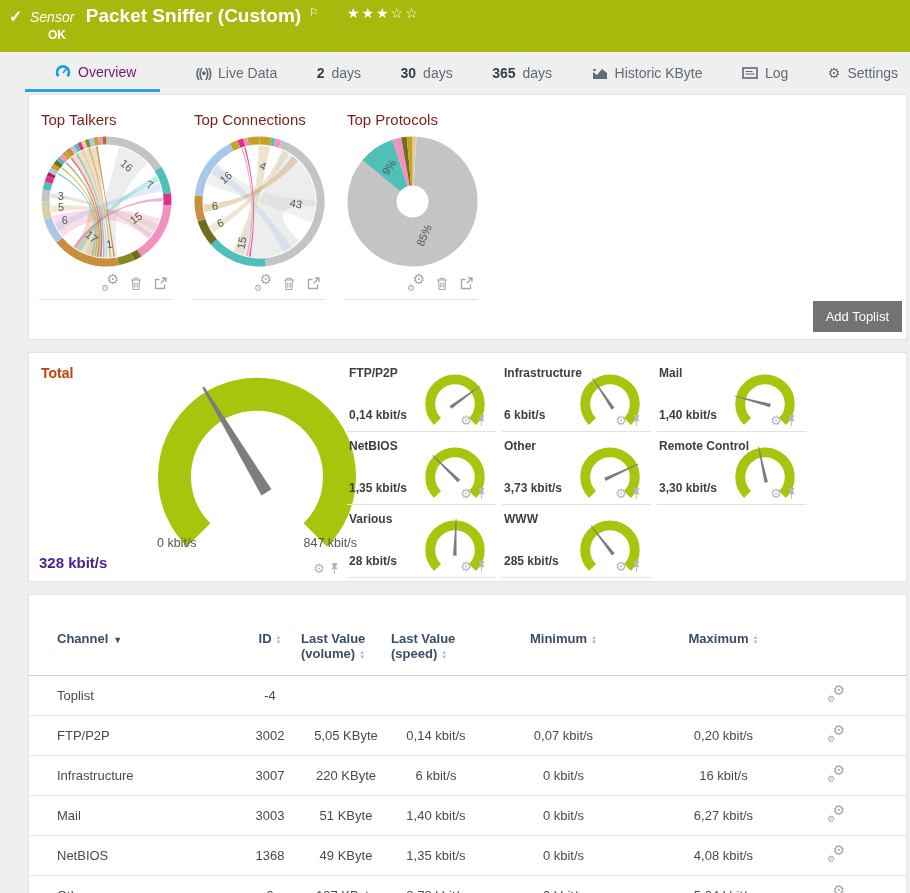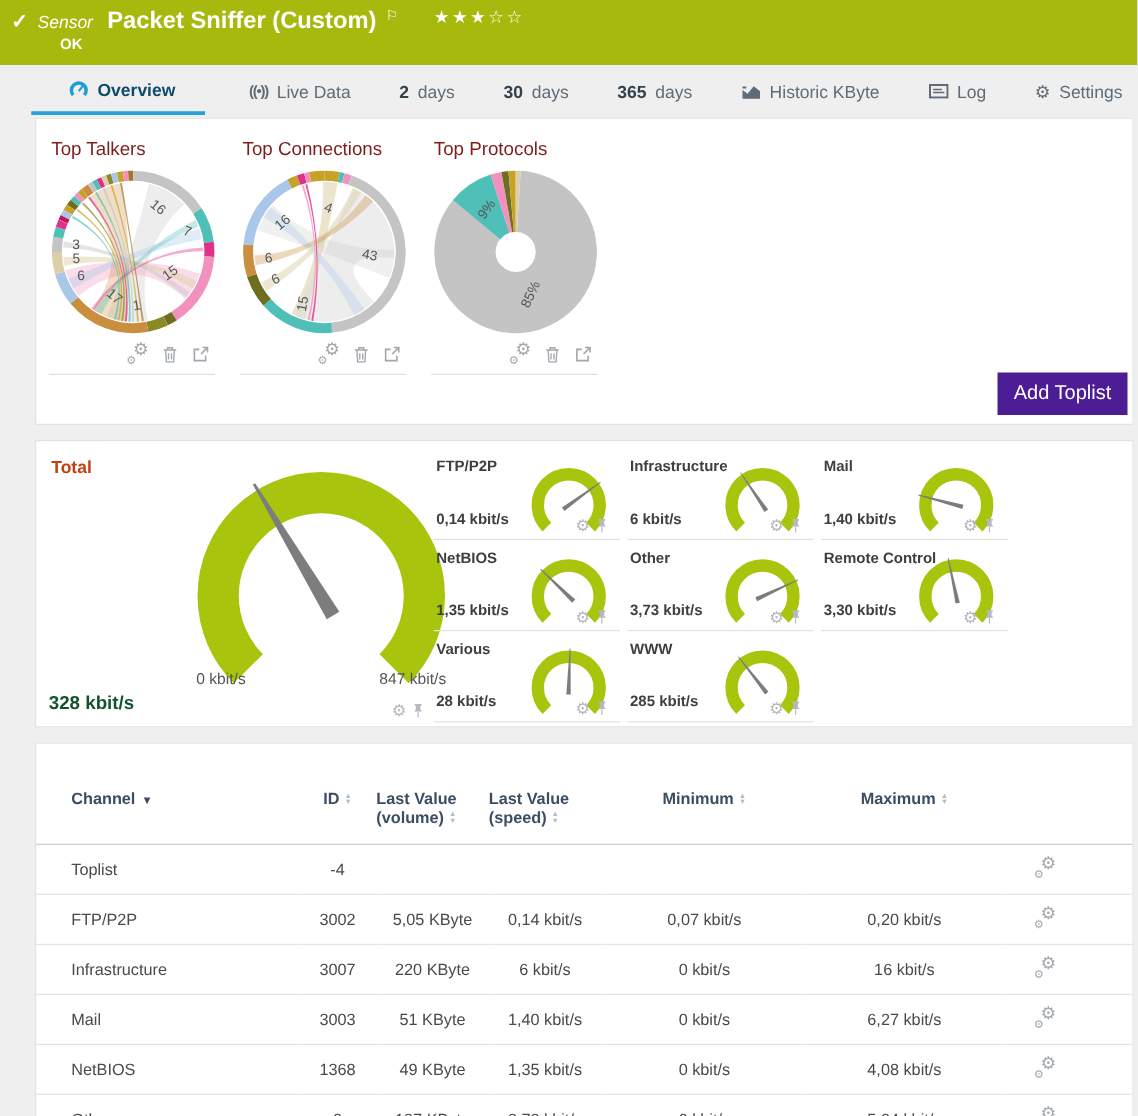--- a/index.html
+++ b/index.html
@@ -13,50 +13,50 @@
   .h-title{font-size:19px;font-weight:bold;margin-left:7px;}
   .h-flag{font-size:11px;vertical-align:super;margin-left:3px;}
   .h-stars{font-size:14px;letter-spacing:2px;margin-left:24px;vertical-align:4px;}
   .h-ok{position:absolute;left:48px;top:28px;font-size:12px;font-weight:bold;}
   
   .tabbar{height:42px;display:flex;align-items:center;padding:0 8px 0 25px;
     justify-content:space-between;}
   .tab{display:flex;align-items:center;gap:7px;font-size:14px;color:#5f6b76;
     height:38px;padding:0 4px;cursor:pointer;white-space:nowrap;}
   .tab .tnum{font-weight:bold;color:#32414e;}
-  .tab.active{border-bottom:3px solid #2ba1dc;color:#0c4a6e;font-weight:bold;
+  .tab.active{border-bottom:3px solid #2ba1dc;color:#701a75;font-weight:normal;
     padding:0 24px 0 30px;}
   .ticon{display:inline-flex;align-items:center;}
   .live-glyph{font-size:12px;font-weight:bold;letter-spacing:-1px;}
   .gear-glyph{font-size:14px;}
   
   .panel{background:#fff;border:1px solid #e3e3e3;margin:0 3px 12px 28px;position:relative;}
   
   .panel-toplists{height:246px;padding:14px 10px 0 10px;}
   .toplist-row{display:flex;gap:20px;}
   .tcell{width:133px;}
   .tcell h3{font-size:15px;font-weight:400;color:#7f1d1d;margin:2px 0 6px 2px;}
   .chart{width:135px;height:135px;cursor:pointer;}
   .ticons{display:flex;justify-content:flex-end;align-items:center;gap:10px;
     padding:6px 4px 8px 0;border-bottom:1px solid #e0e0e0;}
   .icon-btn{color:#a2a8ae;cursor:pointer;display:inline-flex;}
   .gearwrench{position:relative;display:inline-block;width:18px;height:16px;cursor:pointer;}
   .gearwrench .g1{position:absolute;right:0;top:-4px;font-size:14px;color:#a2a8ae;}
   .gearwrench .g2{position:absolute;left:0;bottom:-2px;font-size:9px;color:#a2a8ae;}
-  .add-btn{position:absolute;right:4px;bottom:7px;background:#4c1d95;color:#fff;
-    font-size:16px;padding:8px 13px;border:none;cursor:pointer;}
+  .add-btn{position:absolute;right:4px;bottom:7px;background:#737373;color:#fff;
+    font-size:13px;padding:8px 13px;border:none;cursor:pointer;}
   
   .panel-gauges{height:230px;display:flex;}
   .bigcell{width:318px;position:relative;flex:none;}
   .bigcell .glabel{position:absolute;left:12px;top:12px;font-size:14px;font-weight:bold;color:#c2410c;}
   .gauge svg{width:100%;height:auto;display:block;}
   .gauge.big{position:absolute;left:118px;top:10px;width:220px;}
   .minmax{position:absolute;left:118px;top:183px;width:220px;display:flex;
     justify-content:space-between;padding:0 10px;font-size:12.5px;color:#555;}
-  .bigvalue{position:absolute;left:10px;bottom:10px;font-size:15px;font-weight:bold;color:#14532d;text-align:right;}
+  .bigvalue{position:absolute;left:10px;bottom:10px;font-size:15px;font-weight:bold;color:#4c1d95;text-align:right;}
   .cell-icons{position:absolute;right:8px;bottom:6px;display:flex;align-items:center;gap:5px;}
   .gear-sm{font-size:13px;color:#b3b9bf;cursor:pointer;line-height:1;}
   .pin-sm{cursor:pointer;display:inline-flex;}
   .ggrid{flex:1;display:grid;grid-template-columns:repeat(3,155px);
     grid-auto-rows:73px;padding-top:6px;}
   .gcell{position:relative;margin-right:6px;border-bottom:1px solid #e2e2e2;}
   .gcell.empty{border-bottom:none;}
   .gcell .glabel{position:absolute;left:2px;top:7px;font-size:12px;font-weight:bold;color:#3f3f3f;}
   .gcell .gvalue{position:absolute;left:2px;bottom:9px;font-size:12px;font-weight:bold;color:#3f3f3f;}
   .gauge.small{position:absolute;right:8px;top:11px;width:66px;}

